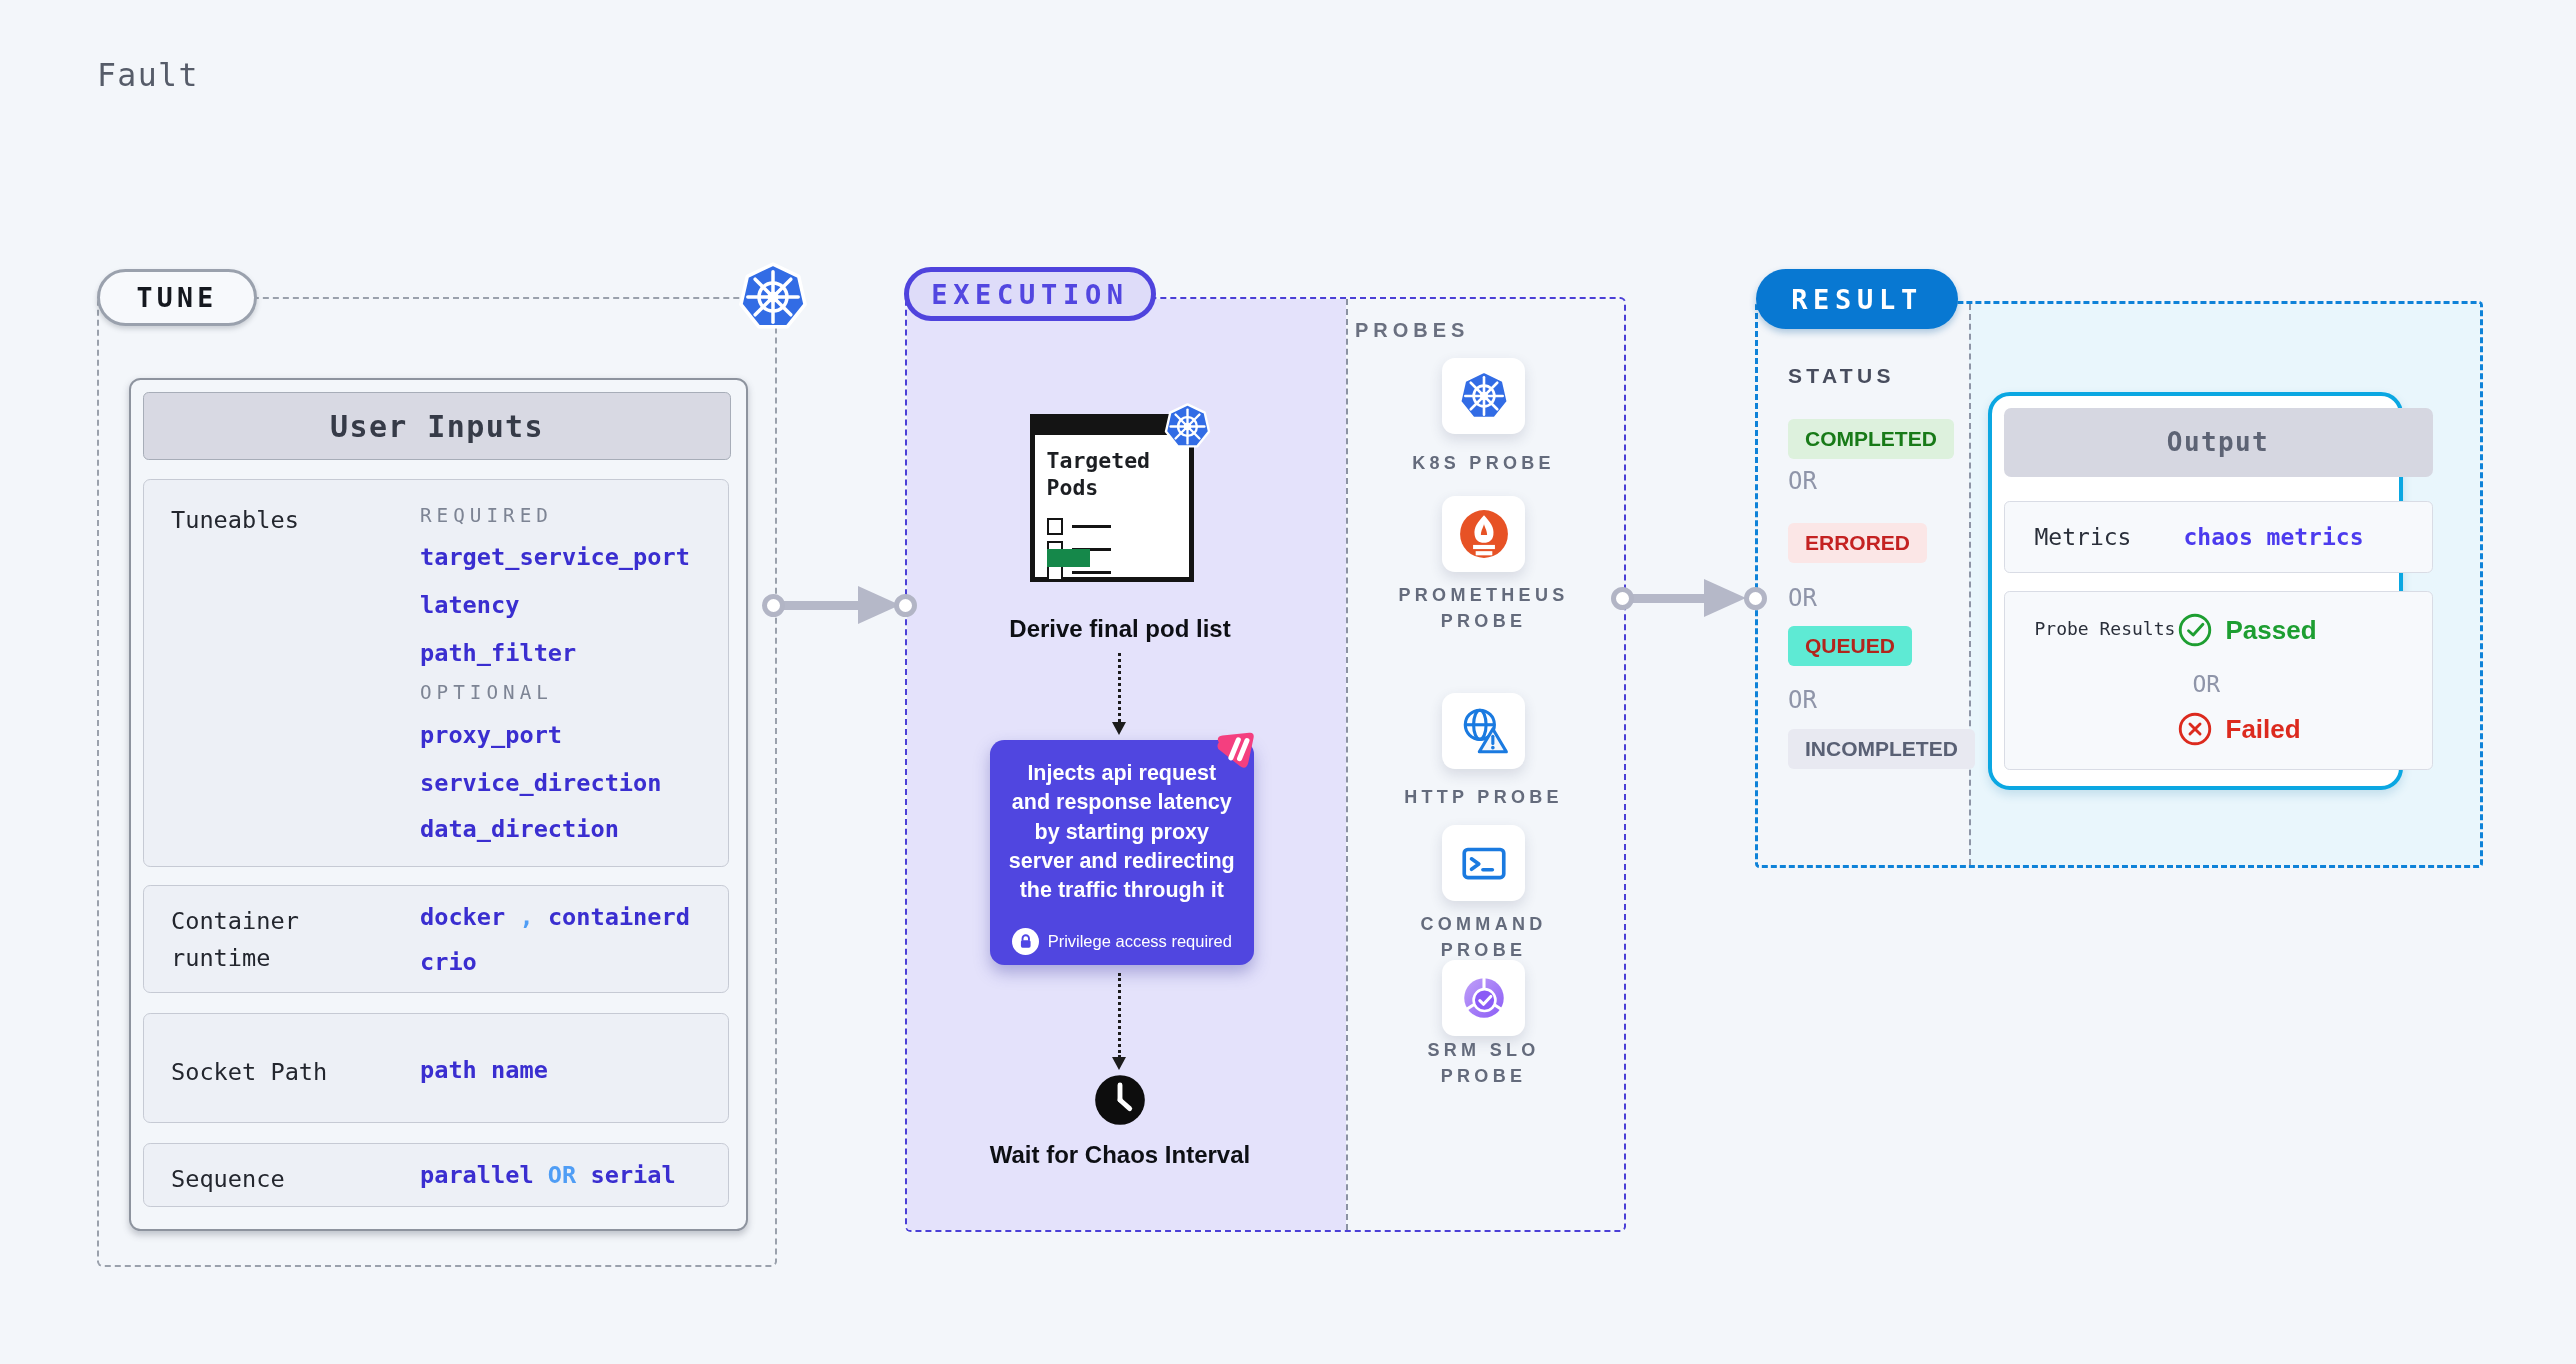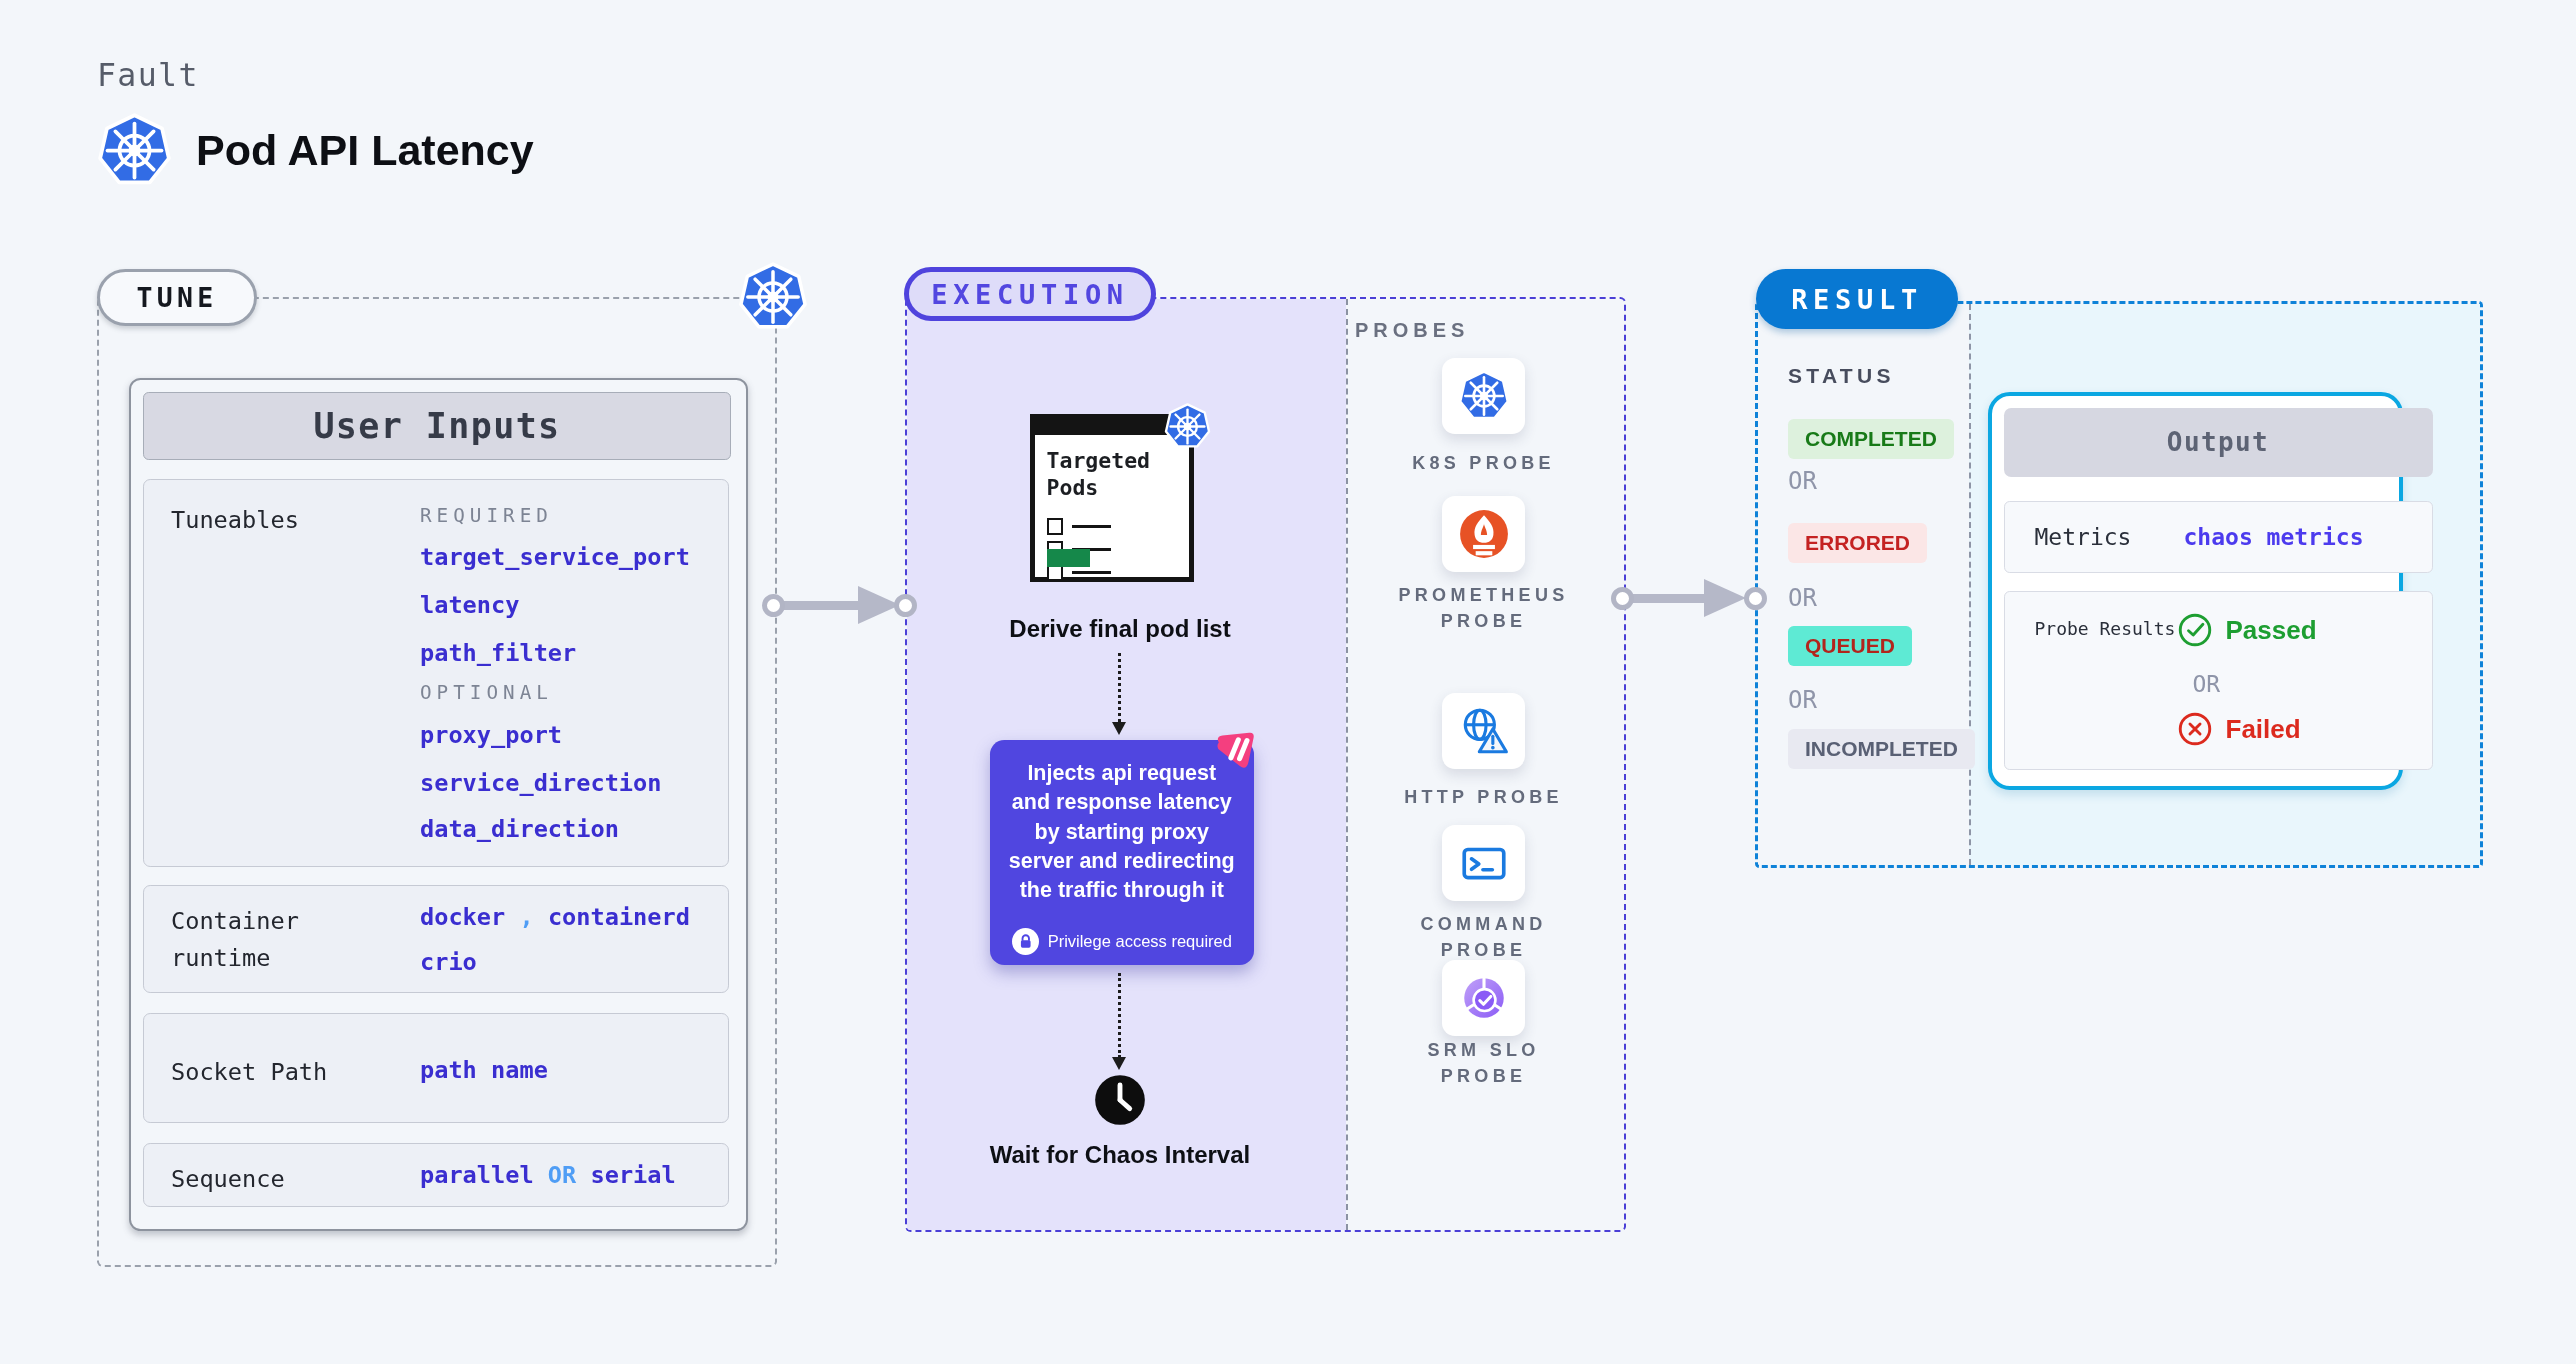--- a/index.html
+++ b/index.html
@@ -32,21 +32,21 @@
   #result-box{left:1755px;top:301px;width:722px;height:561px;border:3.6px dashed #0e82d8;border-radius:4.3px;z-index:1;}
   #result-fill{left:211px;top:0;right:0;height:100%;background:#e9f6fc;}
   #result-divider{left:211px;top:0;height:100%;width:0;border-left:2.1px dashed #8e95a6;}
 
   #tune-corner-k8s{left:738px;top:262px;width:70px;height:70px;z-index:7;}
 
   
   #ui-panel{left:129px;top:378px;width:615px;height:849px;border:2.9px solid #8d939e;border-radius:11.5px;
             box-shadow:0 3.6px 7.2px rgba(70,76,92,.3);z-index:2;}
   #ui-header{left:143px;top:392px;width:586px;height:66px;background:#d8d9e3;border:1.4px solid #a7adb8;border-radius:5.7px;
-             display:flex;align-items:center;justify-content:center;font-size:35px;font-weight:bold;
+             display:flex;align-items:center;justify-content:center;font-size:30px;font-weight:bold;
              letter-spacing:1.4px;color:#363b48;z-index:3;}
   .ui-row{background:#edf0f6;border:1.4px solid #c6cad4;border-radius:7.2px;z-index:3;box-sizing:border-box;}
   #row-tuneables{left:143px;top:479px;width:586px;height:388px;}
   #row-runtime{left:143px;top:885px;width:586px;height:108px;}
   #row-socket{left:143px;top:1013px;width:586px;height:110px;}
   #row-sequence{left:143px;top:1143px;width:586px;height:64px;}
   .row-label{position:absolute;left:27px;font-size:23.6px;color:#23262e;line-height:1.55;}
   .cap-label{position:absolute;left:276px;font-size:19.3px;letter-spacing:5px;color:#7d8494;}
   .tune-val{position:absolute;left:276px;font-size:23.6px;font-weight:bold;color:#3a2ed0;}
   .val{color:#3a2ed0;font-weight:bold;}
@@ -206,26 +206,20 @@
     <symbol id="sym-x-circle" viewBox="0 0 100 100">
       <circle cx="50" cy="50" r="41" fill="none" stroke="#dc2a1e" stroke-width="8"></circle>
       <path d="M36,36 L64,64 M64,36 L36,64" stroke="#dc2a1e" stroke-width="8" stroke-linecap="round"></path>
     </symbol>
   </defs>
 </svg>
 
 <div id="canvas">
 
   <div class="abs mono" id="eyebrow">Fault</div>
-  <div class="abs" id="title-row">
-    <svg id="title-k8s" viewBox="0 0 104 104" width="75" height="75">
-        <use href="#sym-k8s"></use>
-      </svg>
-    <span id="page-title">Pod API Latency</span>
-  </div>
 
   <div class="abs" id="tune-box"></div>
   <div class="abs pill mono" id="tune-pill">TUNE</div>
   <svg class="abs" id="tune-corner-k8s" viewBox="0 0 98 98" width="70" height="70">
       <use href="#sym-k8s"></use>
     </svg>
 
   <div class="abs" id="ui-panel"></div>
   <div class="abs mono" id="ui-header">User Inputs</div>
 

